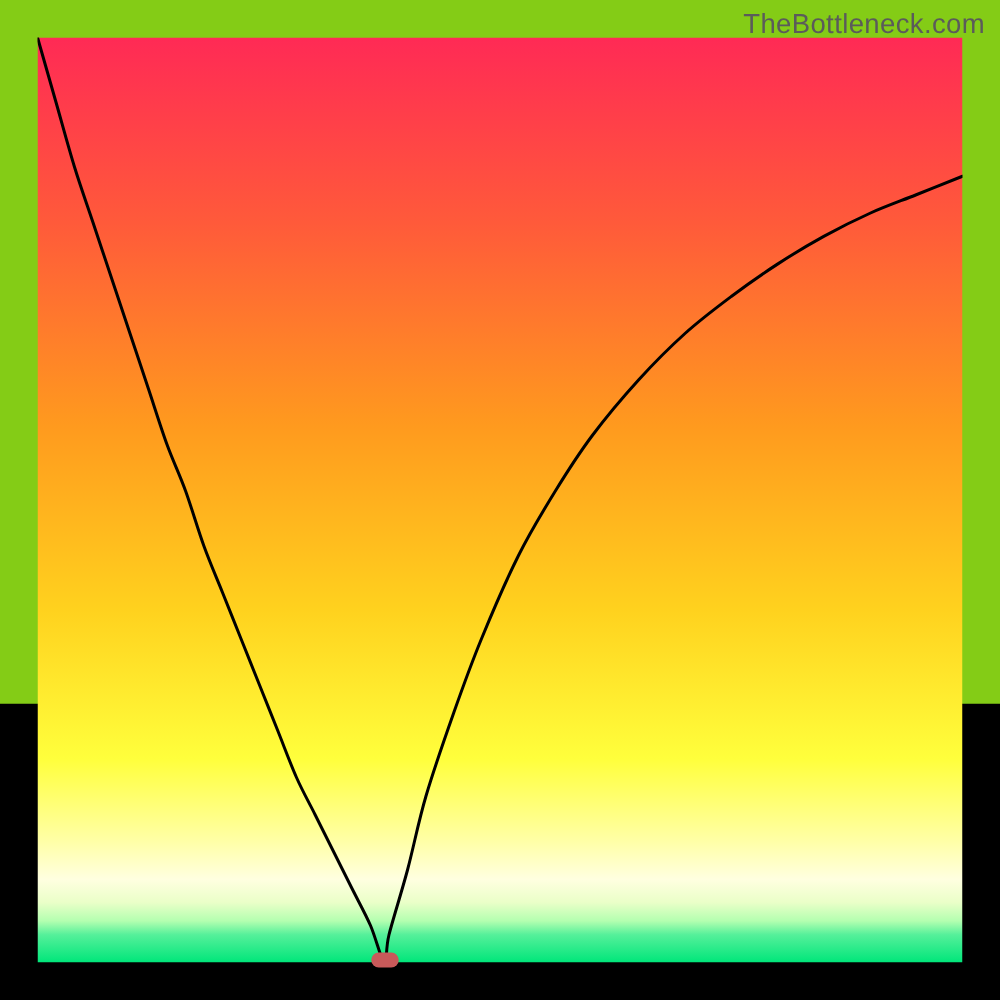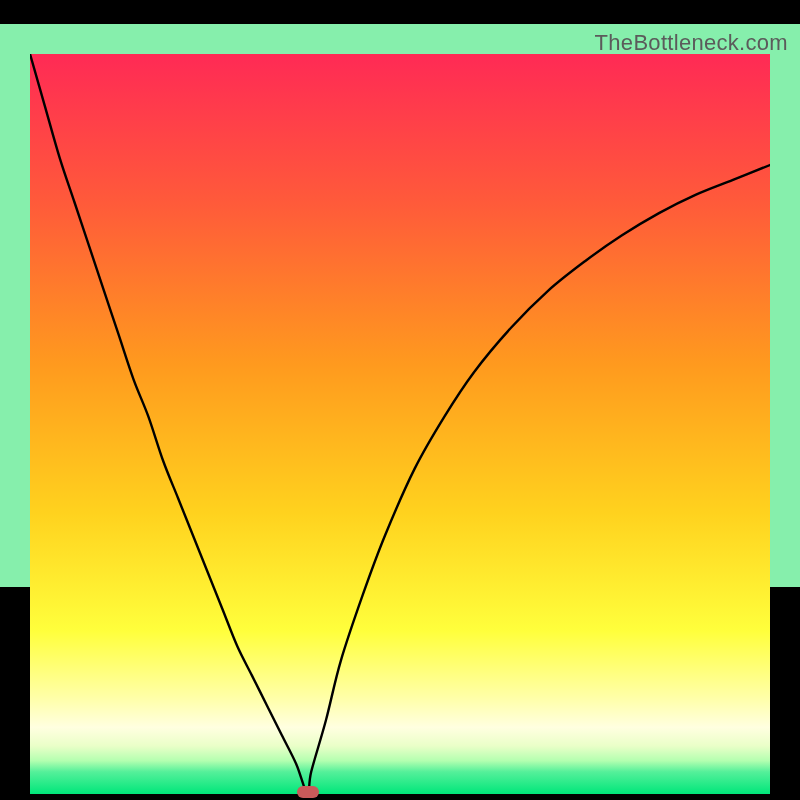--- a/index.html
+++ b/index.html
@@ -10,22 +10,21 @@
     overflow: hidden;
     background: #000;
     font-family: Arial, Helvetica, sans-serif;
   }
   .frame {
     position: absolute;
     left: 0;
     top: 0;
     width: 800px;
     height: 563px;
-    background: #86efac;
-    margin-top: 24px;
+    background: #84cc16;
   }
   .plot-area {
     position: absolute;
     left: 30px;
     top: 30px;
     width: 740px;
     height: 740px;
   }
   .gradient {
     position: absolute;

